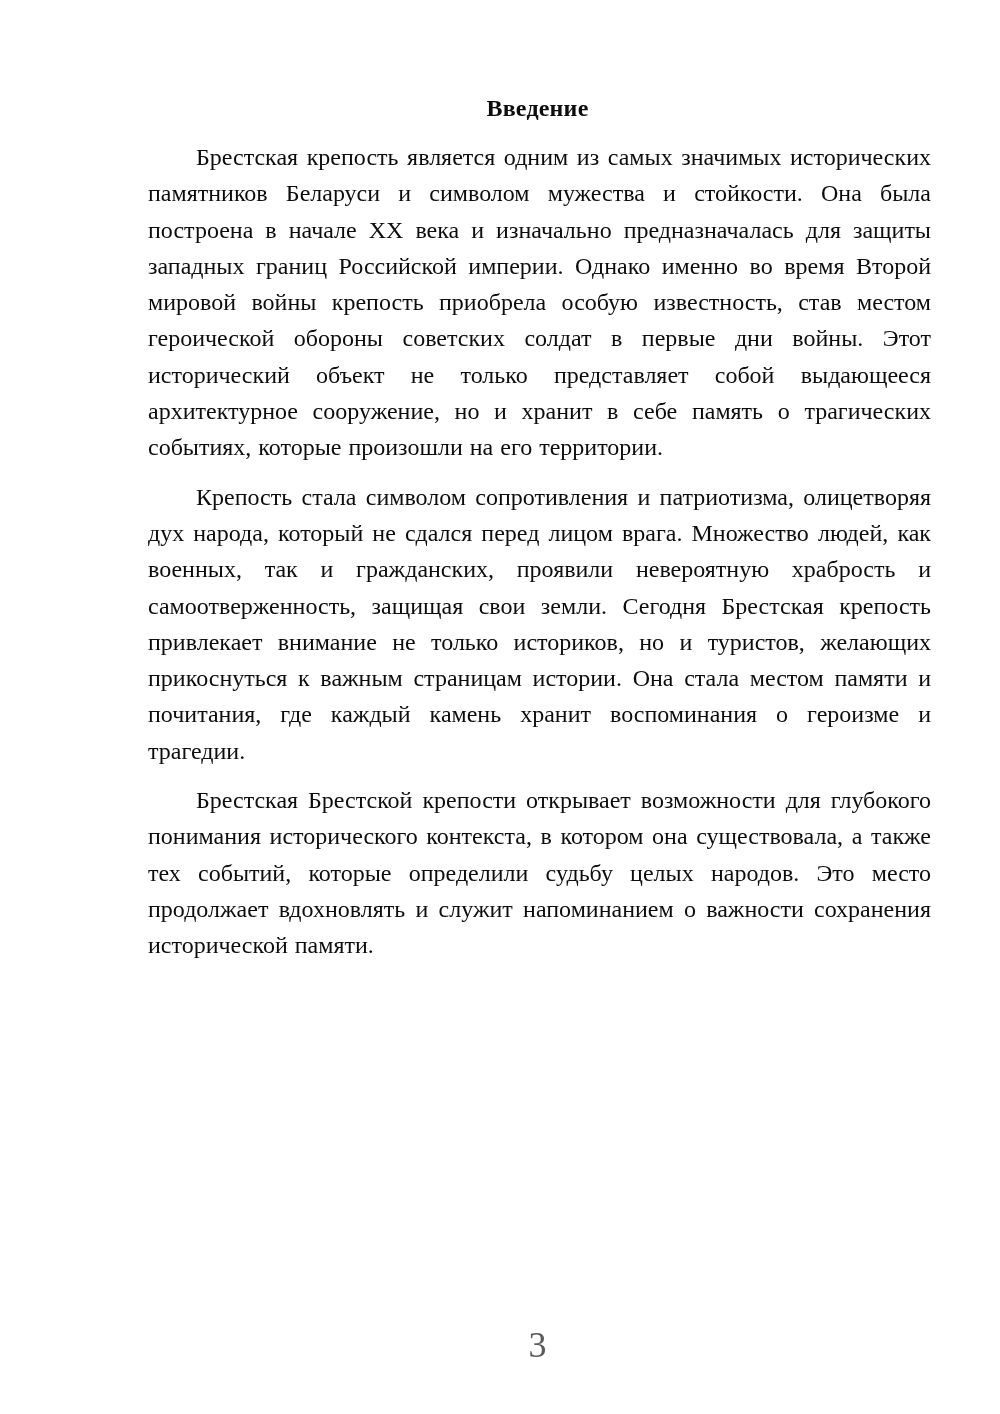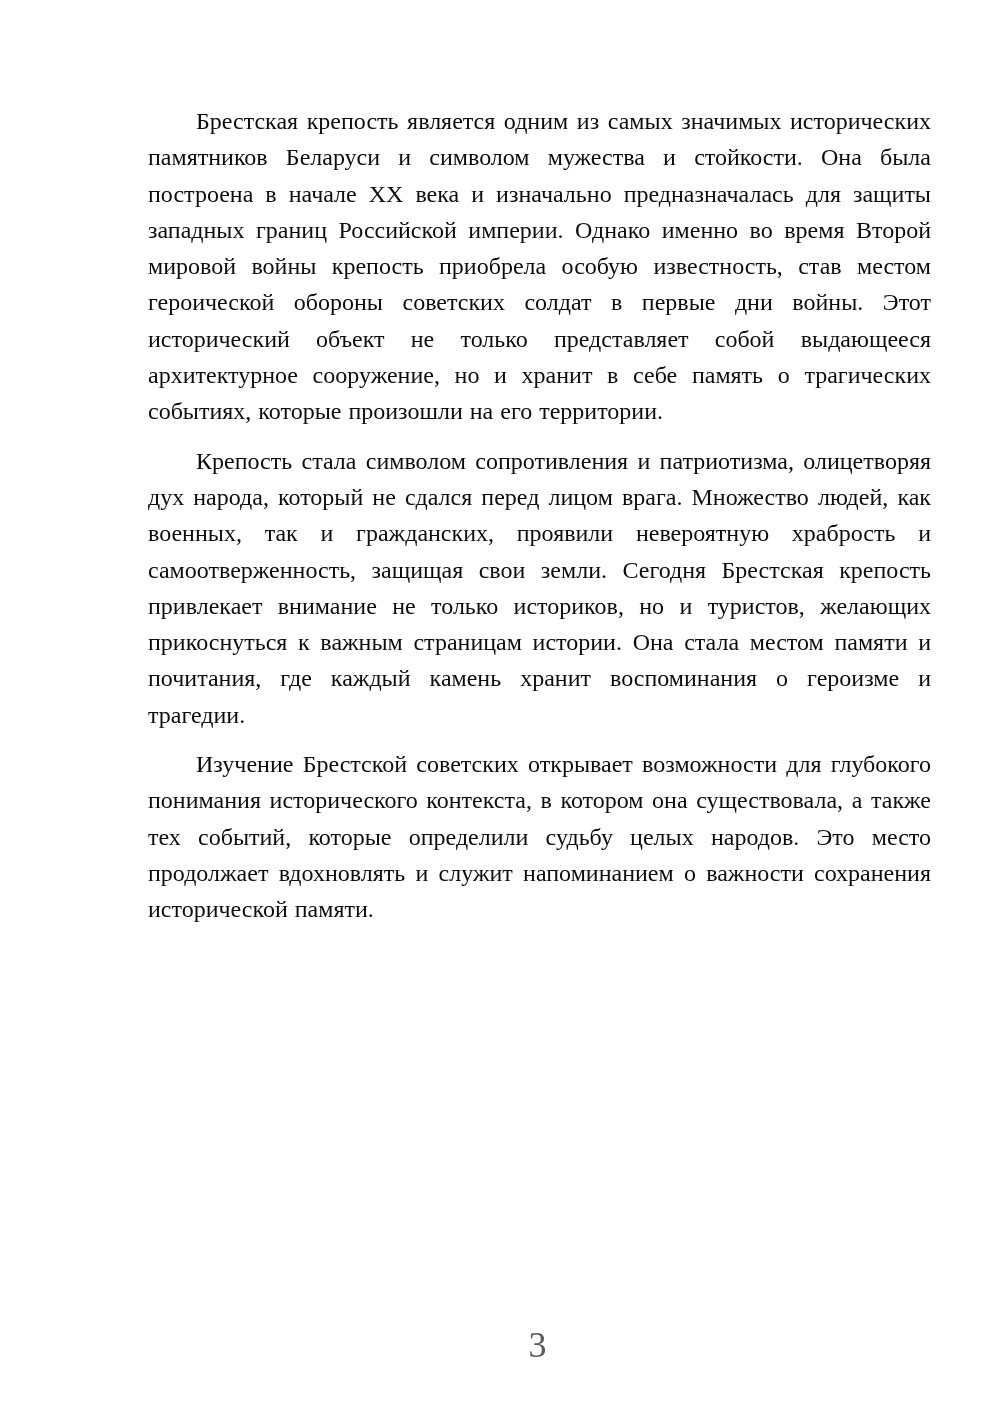--- a/index.html
+++ b/index.html
@@ -48,18 +48,19 @@
     font-size: 36px;
     font-weight: normal;
     color: #5a5a5a;
   }
 </style>
 </head>
 <body>
 
 <div class="page">
   <div class="content">
+    <h1 class="doc-title">Введение</h1>
     <p class="para">Брестская крепость является одним из самых значимых исторических памятников Беларуси и символом мужества и стойкости. Она была построена в начале XX века и изначально предназначалась для защиты западных границ Российской империи. Однако именно во время Второй мировой войны крепость приобрела особую известность, став местом героической обороны советских солдат в первые дни войны. Этот исторический объект не только представляет собой выдающееся архитектурное сооружение, но и хранит в себе память о трагических событиях, которые произошли на его территории.</p>
     <p class="para">Крепость стала символом сопротивления и патриотизма, олицетворяя дух народа, который не сдался перед лицом врага. Множество людей, как военных, так и гражданских, проявили невероятную храбрость и самоотверженность, защищая свои земли. Сегодня Брестская крепость привлекает внимание не только историков, но и туристов, желающих прикоснуться к важным страницам истории. Она стала местом памяти и почитания, где каждый камень хранит воспоминания о героизме и трагедии.</p>
-    <p class="para">Изучение Брестской советских открывает возможности для глубокого понимания исторического контекста, в котором она существовала, а также тех событий, которые определили судьбу целых народов. Это место продолжает вдохновлять и служит напоминанием о важности сохранения исторической памяти.</p>
+    <p class="para">Брестская Брестской крепости открывает возможности для глубокого понимания исторического контекста, в котором она существовала, а также тех событий, которые определили судьбу целых народов. Это место продолжает вдохновлять и служит напоминанием о важности сохранения исторической памяти.</p>
   </div>
   <div class="page-number">3</div>
 </div>
 
 </body></html>

